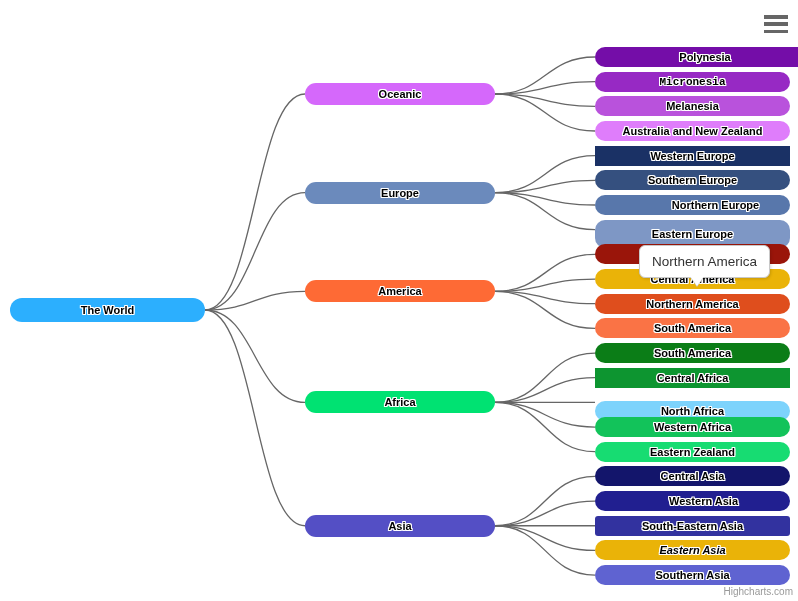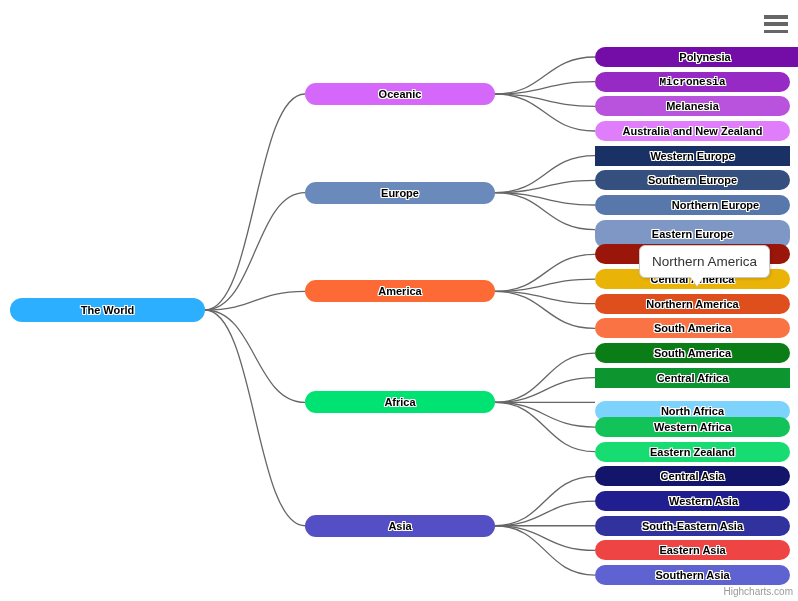--- a/index.html
+++ b/index.html
@@ -154,24 +154,24 @@
       </div>
       <div class="node" style="left: 305px; top: 514.73px; width: 190px; height: 22px; background: rgb(84, 79, 197); border-radius: 11px;">
         <span class="node-label">Asia</span>
       </div>
       <div class="node" style="left: 595px; top: 466.39px; width: 195px; height: 20px; background: rgb(19, 21, 107); border-radius: 10px;">
         <span class="node-label">Central Asia</span>
       </div>
       <div class="node" style="left: 595px; top: 491.06px; width: 195px; height: 20px; background: rgb(33, 31, 144); border-radius: 10px; padding-left: 22px;">
         <span class="node-label">Western Asia</span>
       </div>
-      <div class="node" style="left: 595px; top: 515.73px; width: 195px; height: 20px; background: rgb(50, 50, 159); border-radius: 10px;">
+      <div class="node" style="left: 595px; top: 515.73px; width: 195px; height: 20px; background: rgb(50, 50, 159); border-radius: 3px;">
         <span class="node-label">South-Eastern Asia</span>
       </div>
-      <div class="node" style="left: 595px; top: 540.4px; width: 195px; height: 20px; background: #ef4444; border-radius: 10px;">
+      <div class="node" style="left: 595px; top: 540.4px; width: 195px; height: 20px; background: #eab308; border-radius: 10px; font-style: italic;">
         <span class="node-label">Eastern Asia</span>
       </div>
       <div class="node" style="left: 595px; top: 565.07px; width: 195px; height: 20px; background: rgb(95, 99, 209); border-radius: 10px;">
         <span class="node-label">Southern Asia</span>
       </div>
     </div>
 
   <div class="tooltip">
     <span>Northern America</span>
     <span class="tooltip-pointer"></span>

